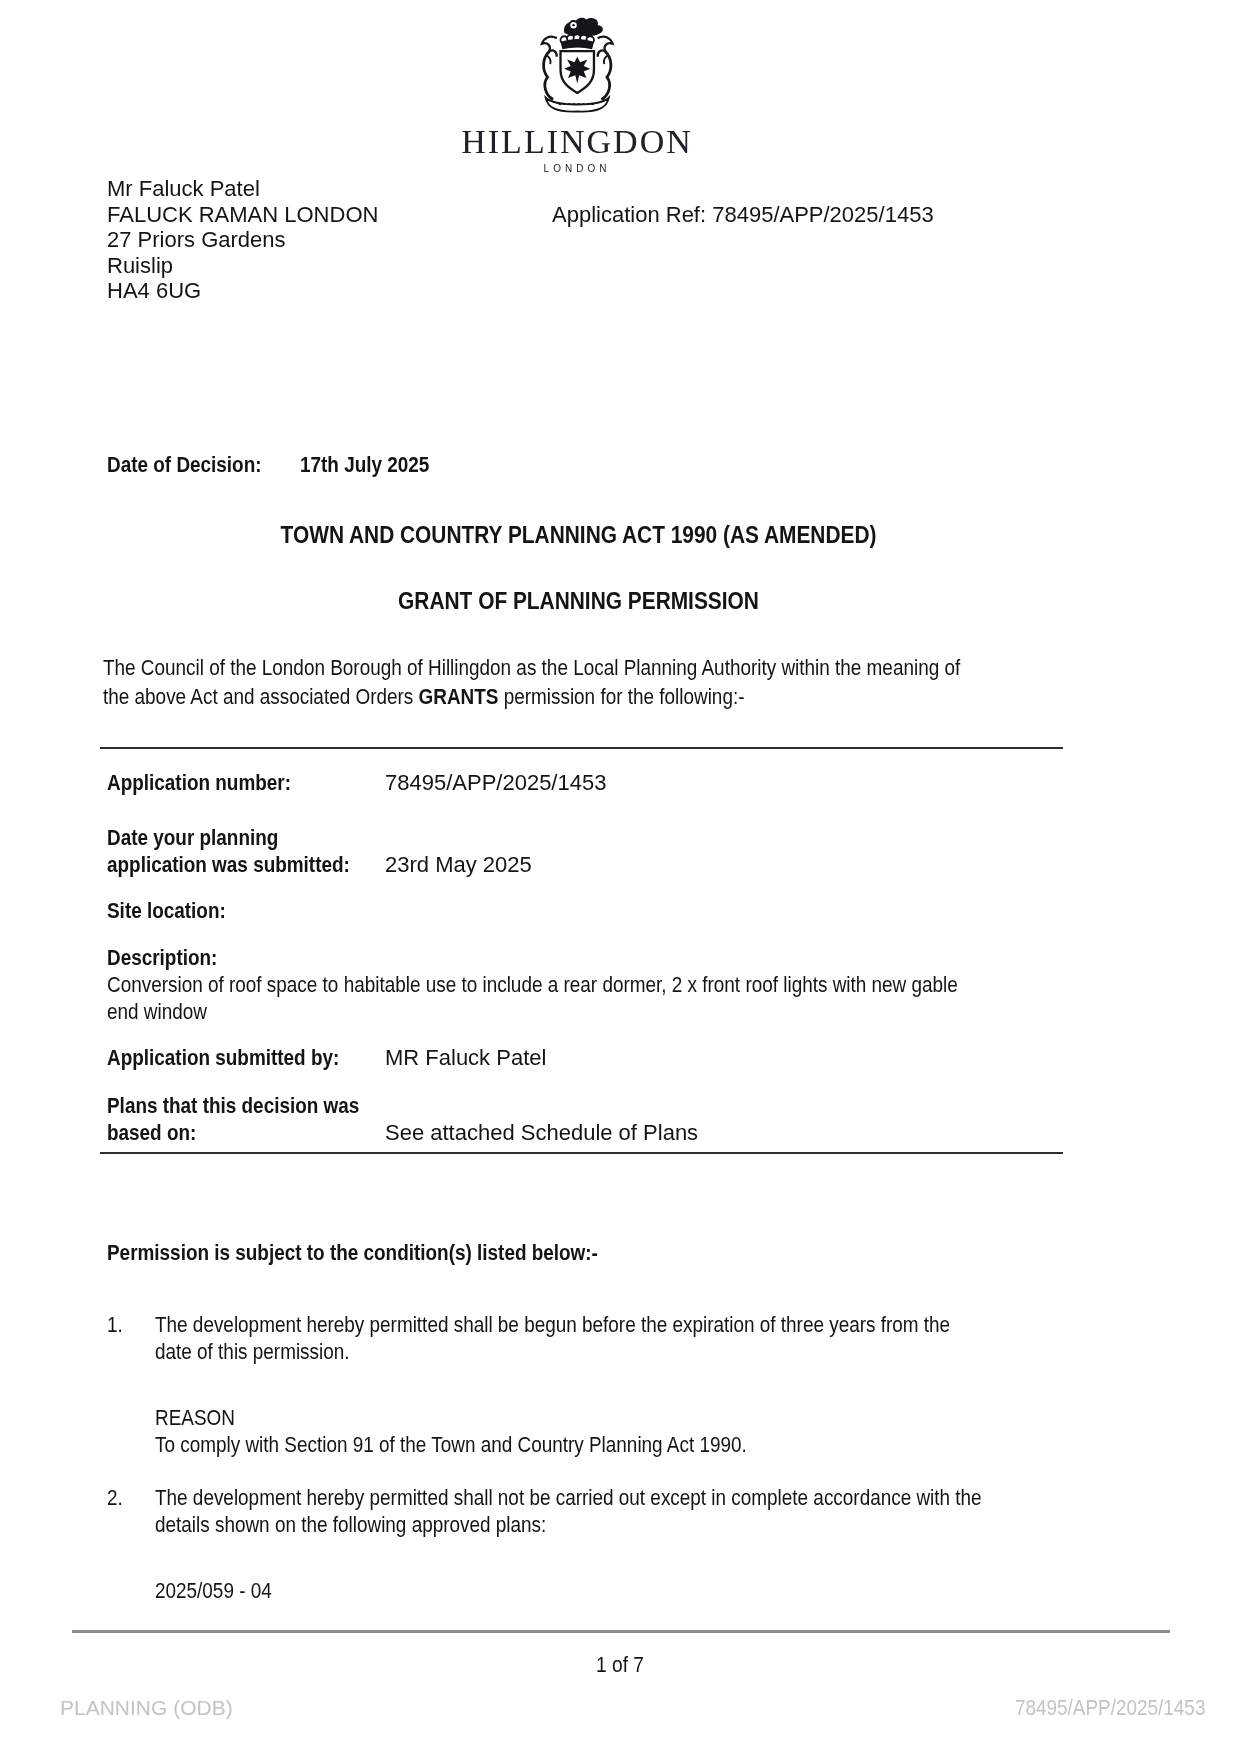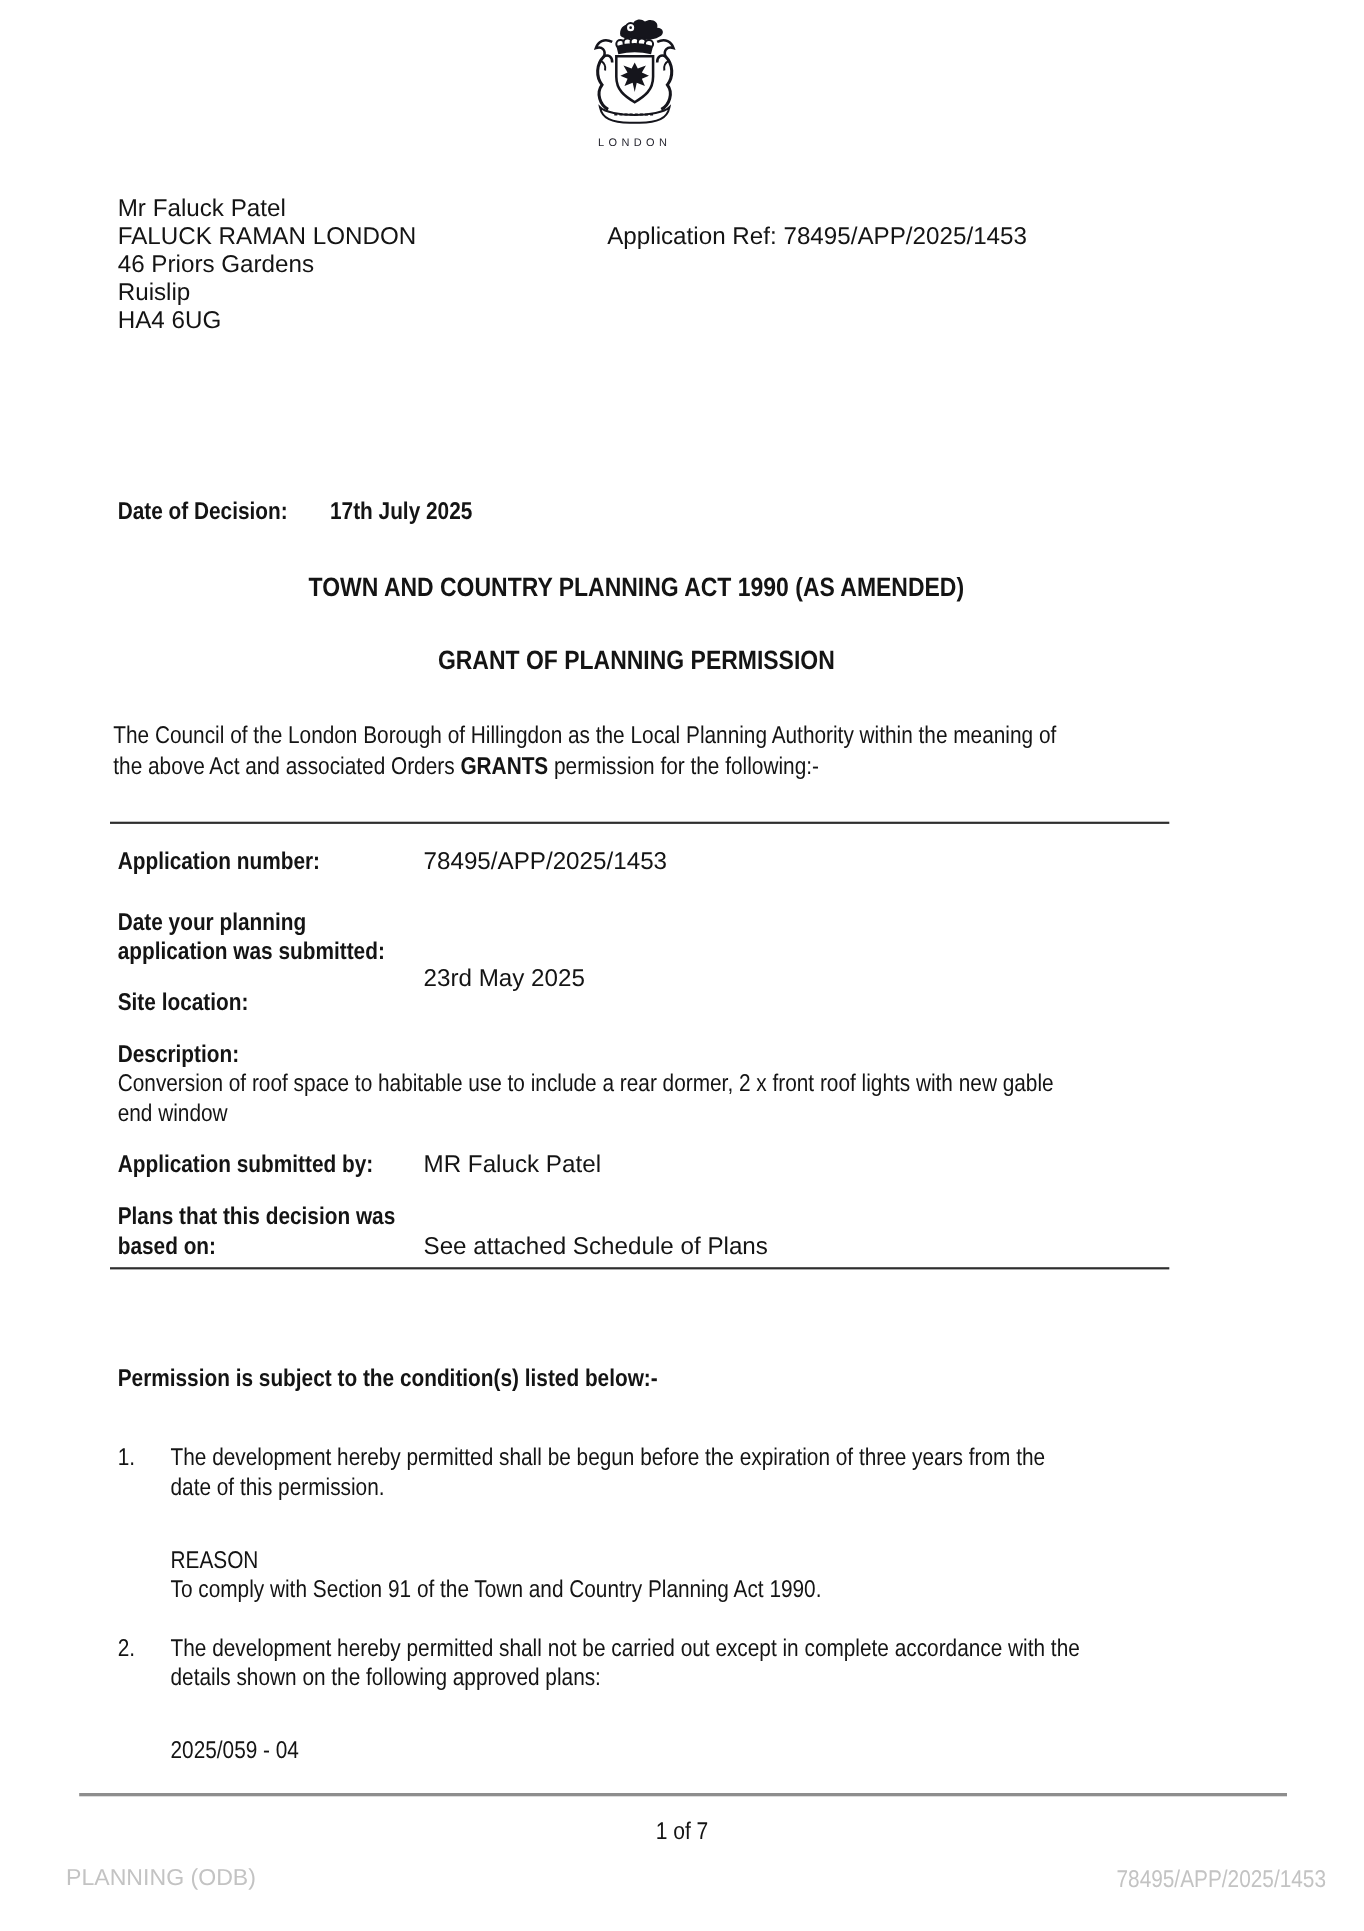--- a/index.html
+++ b/index.html
@@ -47,27 +47,28 @@
       <circle cx="74" cy="28" r="4" fill="#ffffff" stroke="#15151c" stroke-width="2"></circle>
       <path d="M42 30 Q60 24 78 30 L76 38 Q60 34 44 38 Z" fill="#15151c"></path>
       <path d="M30 40 C22 48 22 60 28 68 C22 76 26 88 34 92" stroke="#15151c" stroke-width="3" fill="none"></path>
       <path d="M90 40 C98 48 98 60 92 68 C98 76 94 88 86 92" stroke="#15151c" stroke-width="3" fill="none"></path>
       <path d="M26 44 C30 46 32 50 31 54 M94 44 C90 46 88 50 89 54" stroke="#15151c" stroke-width="2" fill="none"></path>
       <path d="M42 40 h36 v20 c0 13 -8 19 -18 25 c-10 -6 -18 -12 -18 -25 Z" fill="#ffffff" stroke="#15151c" stroke-width="2.5"></path>
       <path d="M60 46 l3 6 8 -3 -4 7 7 3 -7 3 3 7 -8 -3 -2 9 -2 -9 -8 3 3 -7 -7 -3 7 -3 -4 -7 8 3 Z" fill="#15151c"></path>
       <path d="M26 90 C36 100 84 100 94 90 C92 100 84 106 60 105 C36 106 28 100 26 90 Z" fill="#ffffff" stroke="#15151c" stroke-width="2"></path>
       <line x1="40" y1="97" x2="80" y2="97" stroke="#15151c" stroke-width="2" stroke-dasharray="3 2"></line>
     </svg>
+    <div class="logo-title">HILLINGDON</div>
     <div class="logo-sub">LONDON</div>
   </div>
 
   <div class="recipient">
     <div>Mr Faluck Patel</div>
     <div>FALUCK RAMAN LONDON</div>
-    <div>46 Priors Gardens</div>
+    <div>27 Priors Gardens</div>
     <div>Ruislip</div>
     <div>HA4 6UG</div>
   </div>
 
   <div class="t" style="top:176px; left:552px;margin-top:26px;">Application Ref: 78495/APP/2025/1453</div>
 
   <div class="t b cond" style="top:452px; left:107px;">Date of Decision:</div>
   <div class="t b cond" style="top:452px; left:300px;">17th July 2025</div>
 
   <div class="t b h cond-c center" style="top:522px; left:107px; width:943px;">TOWN AND COUNTRY PLANNING ACT 1990 (AS AMENDED)</div>
@@ -76,21 +77,21 @@
   <div class="t cond" style="top:655px; left:103px;">The Council of the London Borough of Hillingdon as the Local Planning Authority within the meaning of</div>
   <div class="t cond" style="top:684px; left:103px;"><span>the above Act and associated Orders </span><span class="b">GRANTS</span><span> permission for the following:-</span></div>
 
   <div class="rule" style="top:747px; left:100px; width:963px;"></div>
 
   <div class="t b cond" style="top:770px; left:107px;">Application number:</div>
   <div class="t" style="top:770px; left:385px;">78495/APP/2025/1453</div>
 
   <div class="t b cond" style="top:825px; left:107px;">Date your planning</div>
   <div class="t b cond" style="top:852px; left:107px;">application was submitted:</div>
-  <div class="t" style="top:852px; left:385px;margin-top:24px;">23rd May 2025</div>
+  <div class="t" style="top:852px; left:385px;">23rd May 2025</div>
 
   <div class="t b cond" style="top:898px; left:107px;">Site location:</div>
 
   <div class="t b cond" style="top:945px; left:107px;">Description:</div>
   <div class="t cond" style="top:972px; left:107px;">Conversion of roof space to habitable use to include a rear dormer, 2 x front roof lights with new gable</div>
   <div class="t cond" style="top:999px; left:107px;">end window</div>
 
   <div class="t b cond" style="top:1045px; left:107px;">Application submitted by:</div>
   <div class="t" style="top:1045px; left:385px;">MR Faluck Patel</div>
 

